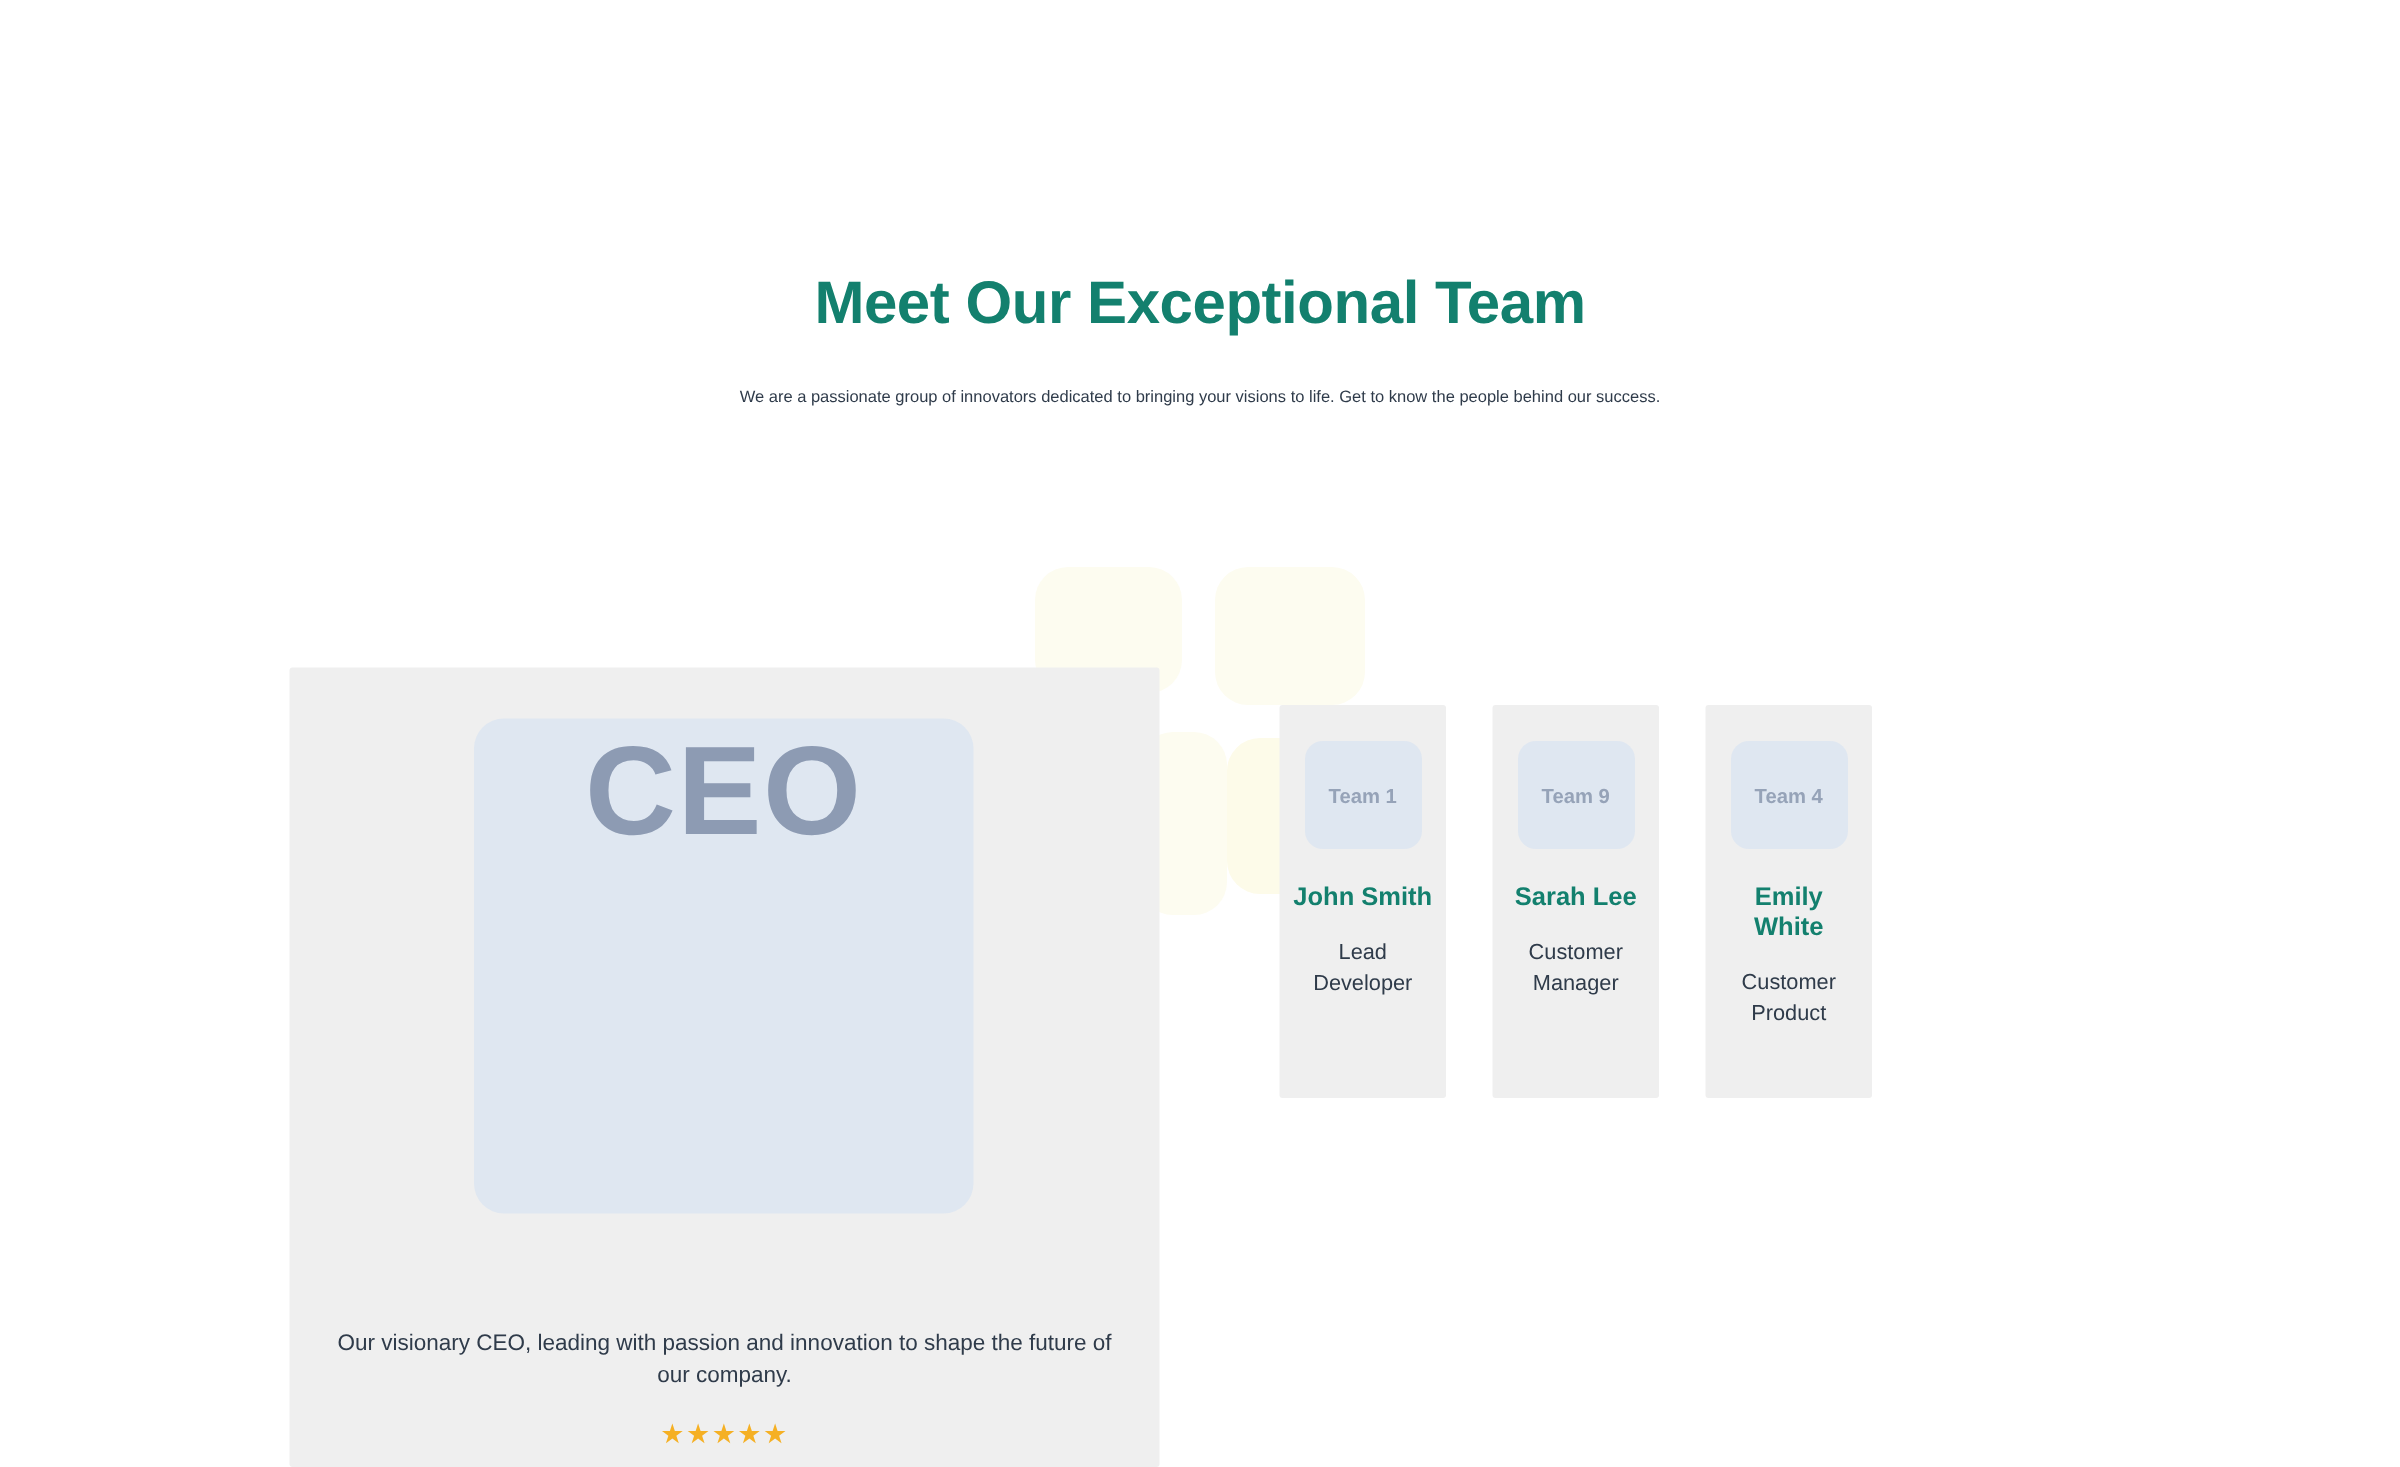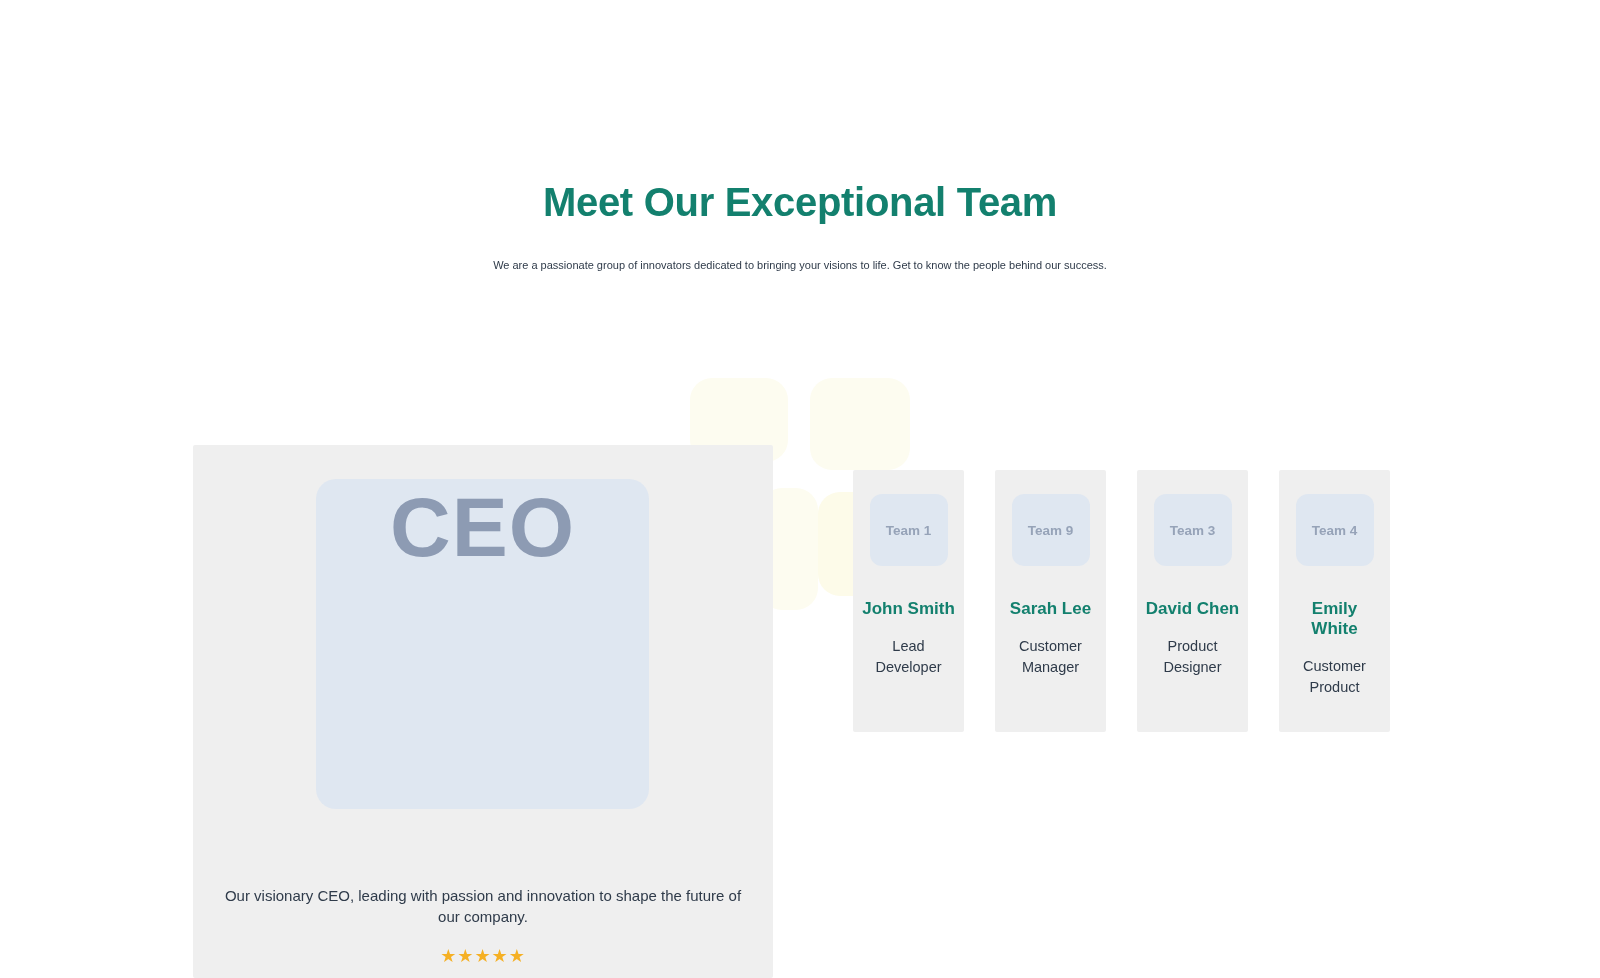--- a/index.html
+++ b/index.html
@@ -137,21 +137,21 @@
     display: flex;
     align-items: center;
     justify-content: center;
     font-weight: bold;
   }
   .member-photo-label {
     font-size: 13.5px;
     color: #96a3b8;
   }
   .member-name {
-    margin-top: 33px;
+    margin-top: 22px;
     font-size: 17px;
     font-weight: bold;
     color: #13806e;
     line-height: 20px;
     padding: 0 8px;
   }
   .member-role {
     margin-top: 17px;
     font-size: 14.5px;
     color: #2f3b4a;
@@ -193,27 +193,20 @@
     </div>
 
     <div class="member-card">
       <div class="member-photo">
         <span class="member-photo-label">Team 9</span>
       </div>
       <div class="member-name">Sarah Lee</div>
       <div class="member-role">Customer Manager</div>
     </div>
 
-    <div class="member-card">
-      <div class="member-photo">
-        <span class="member-photo-label">Team 3</span>
-      </div>
-      <div class="member-name">David Chen</div>
-      <div class="member-role">Product Designer</div>
-    </div>
 
     <div class="member-card">
       <div class="member-photo">
         <span class="member-photo-label">Team 4</span>
       </div>
       <div class="member-name">Emily White</div>
       <div class="member-role">Customer Product</div>
     </div>
 
   </div>

